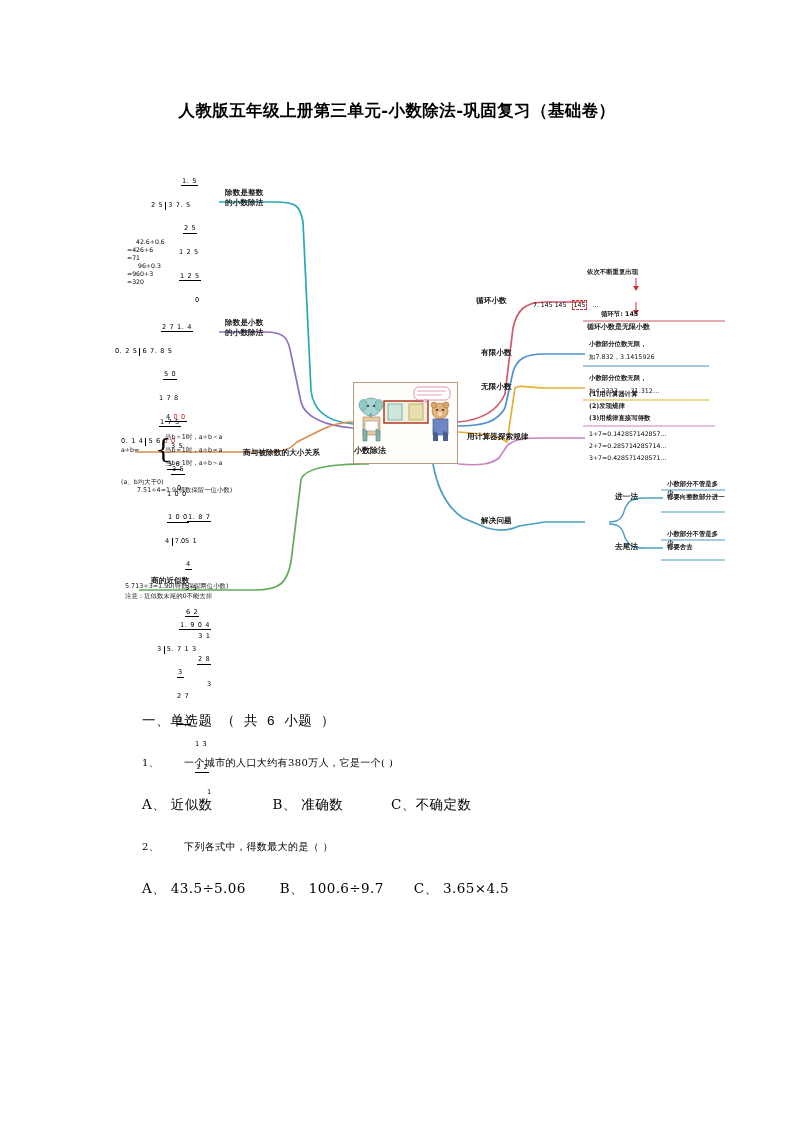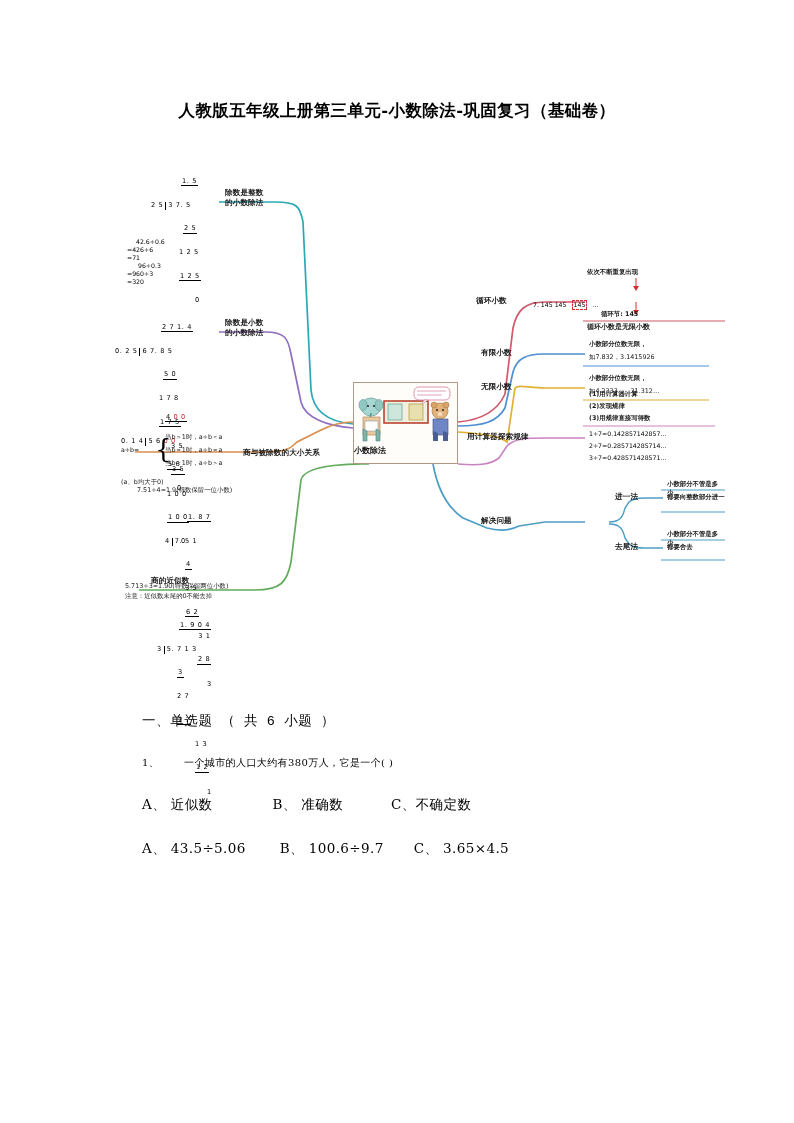--- a/index.html
+++ b/index.html
@@ -308,19 +308,22 @@
 
     <div class="q-head">一、单选题 （ 共 6 小题 ）</div>
 
     <div class="q-item">
       <span class="num-lbl">1、</span><span>一个城市的人口大约有380万人，它是一个(                )</span>
     </div>
     <div class="q-opts">
       <span class="opt">A、 近似数</span><span class="sp1"></span><span class="opt">B、 准确数</span><span class="sp2"></span><span class="opt">C、不确定数</span>
     </div>
 
+    <div class="q-item">
+      <span class="num-lbl">2、</span><span>下列各式中，得数最大的是（    ）</span>
+    </div>
     <div class="q-opts">
       <span class="opt">A、 43.5÷5.06</span><span class="sp3"></span><span class="opt">B、 100.6÷9.7</span><span class="sp4"></span><span class="opt">C、 3.65×4.5</span>
     </div>
 
   </div>
 
 </div>
 
 </body></html>

